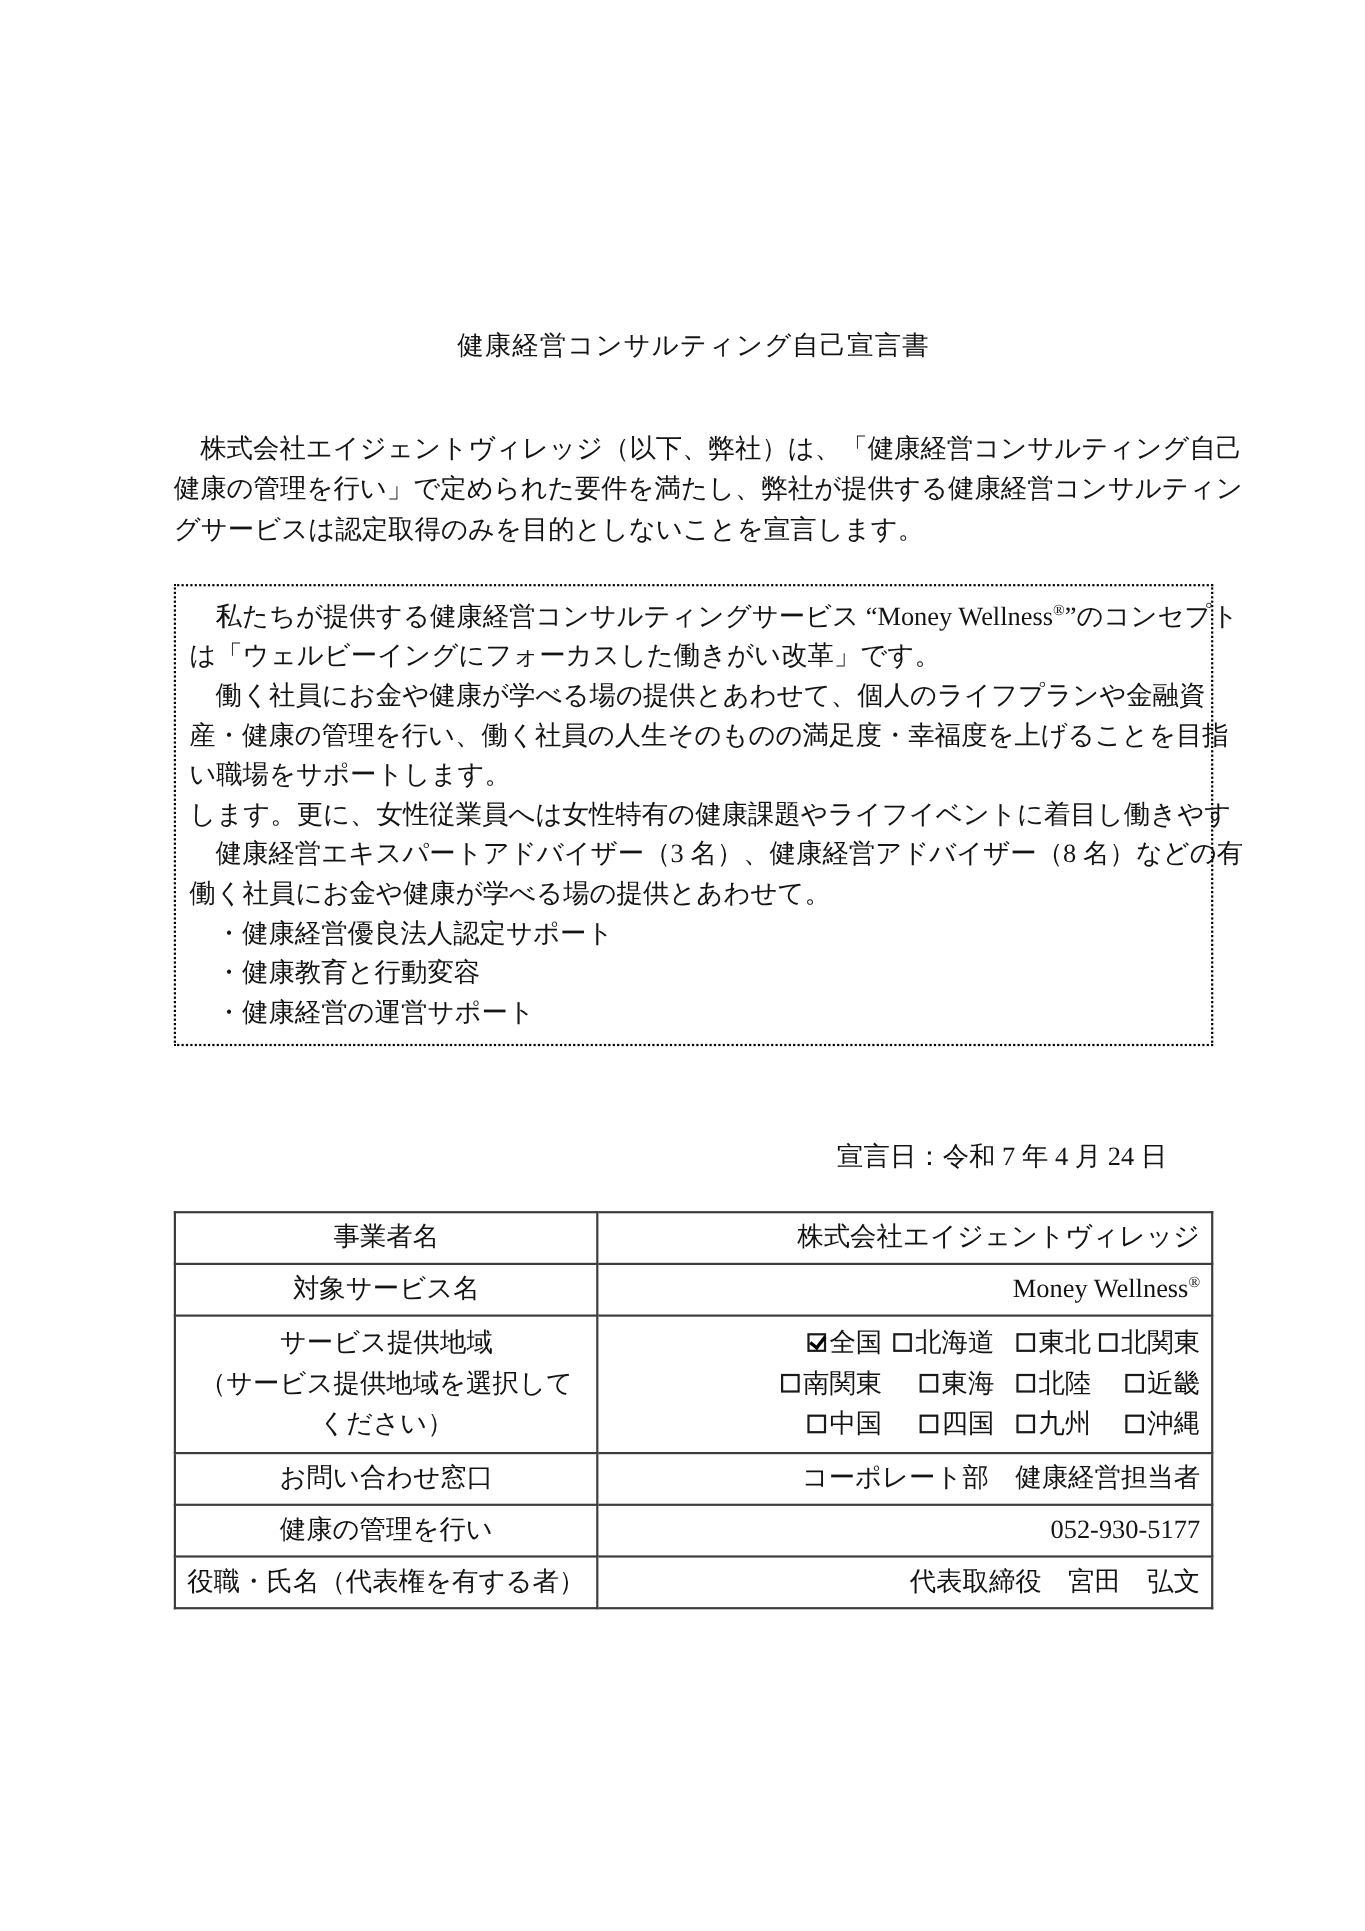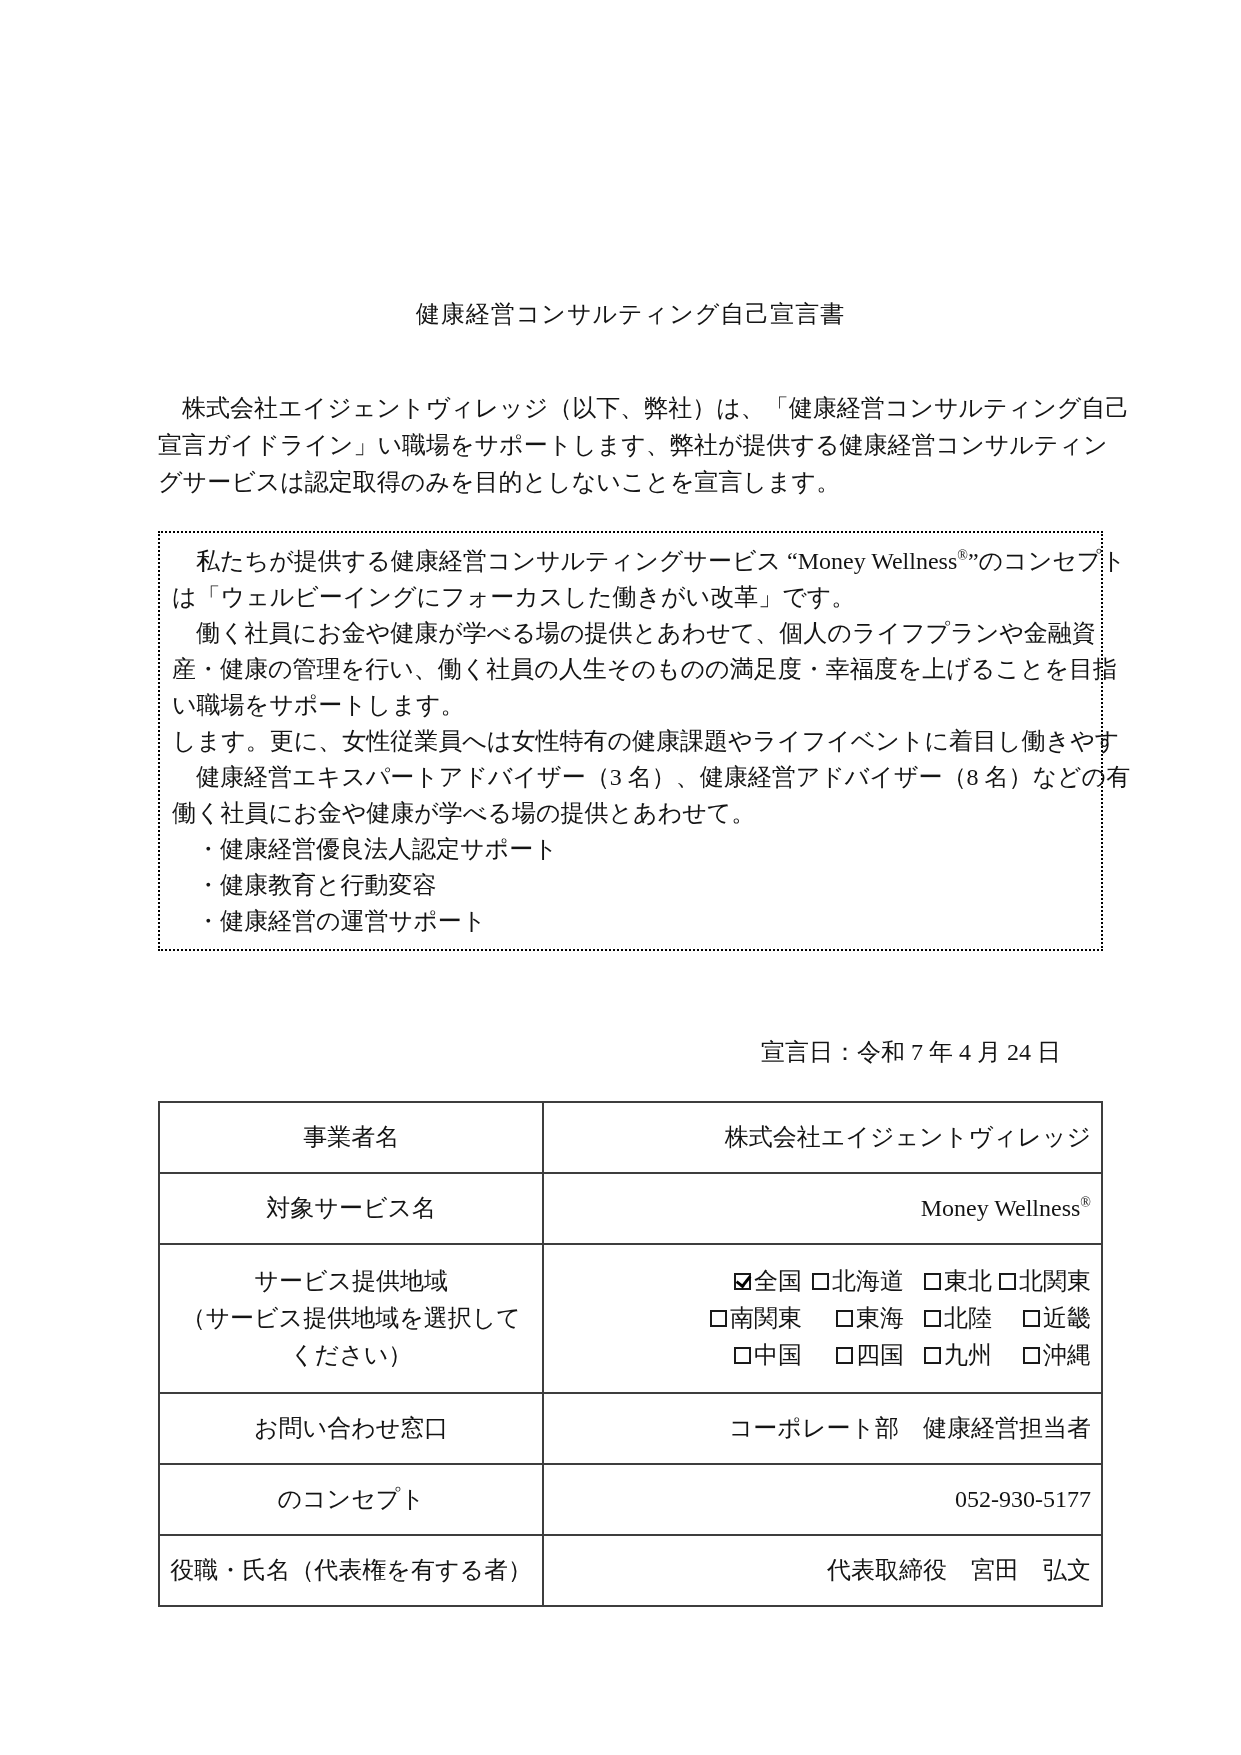--- a/index.html
+++ b/index.html
@@ -48,21 +48,21 @@
     border-collapse: collapse;
     table-layout: fixed;
   }
   table.info td {
     border: 2px solid #3d3d3d;
     vertical-align: middle;
   }
   td.label {
     width: 39.7%;
     text-align: center;
-    padding: 18px 4px;
+    padding: 6px 4px;
     line-height: 33px;
     white-space: nowrap;
   }
   td.value {
     text-align: right;
     padding: 3px 10px;
     line-height: 33px;
     white-space: nowrap;
   }
   td.label .lbl-line { line-height: 37px; white-space: nowrap; }
@@ -105,21 +105,21 @@
 </style>
 </head>
 <body>
 
 <div class="page">
 
   <h1 class="title">健康経営コンサルティング自己宣言書</h1>
 
   <div class="intro">
     <div class="line">　株式会社エイジェントヴィレッジ（以下、弊社）は、「健康経営コンサルティング自己</div>
-    <div class="line">宣言ガイドライン」い職場をサポートします、弊社が提供する健康経営コンサルティン</div>
+    <div class="line">健康の管理を行い」で定められた要件を満たし、弊社が提供する健康経営コンサルティン</div>
     <div class="line">グサービスは認定取得のみを目的としないことを宣言します。</div>
   </div>
 
   <div class="concept-box">
     <div class="line"><span>　私たちが提供する健康経営コンサルティングサービス “Money Wellness</span><sup class="reg">®</sup><span>”のコンセプト</span></div>
     <div class="line">は「ウェルビーイングにフォーカスした働きがい改革」です。</div>
     <div class="line">　働く社員にお金や健康が学べる場の提供とあわせて、個人のライフプランや金融資</div>
     <div class="line">産・健康の管理を行い、働く社員の人生そのものの満足度・幸福度を上げることを目指</div>
     <div class="line">い職場をサポートします。</div>
     <div class="line">します。更に、女性従業員へは女性特有の健康課題やライフイベントに着目し働きやす</div>
@@ -167,21 +167,21 @@
           <span class="cb-item"><span class="cbx" data-checked="false"></span><span>九州</span></span>
           <span class="cb-item"><span class="cbx" data-checked="false"></span><span>沖縄</span></span>
         </div>
       </td>
     </tr>
     <tr>
       <td class="label">お問い合わせ窓口</td>
       <td class="value">コーポレート部　健康経営担当者</td>
     </tr>
     <tr>
-      <td class="label">のコンセプト</td>
+      <td class="label">健康の管理を行い</td>
       <td class="value">052-930-5177</td>
     </tr>
     <tr>
       <td class="label">役職・氏名（代表権を有する者）</td>
       <td class="value">代表取締役　宮田　弘文</td>
     </tr>
   </tbody>
     </table>
 
 </div>

